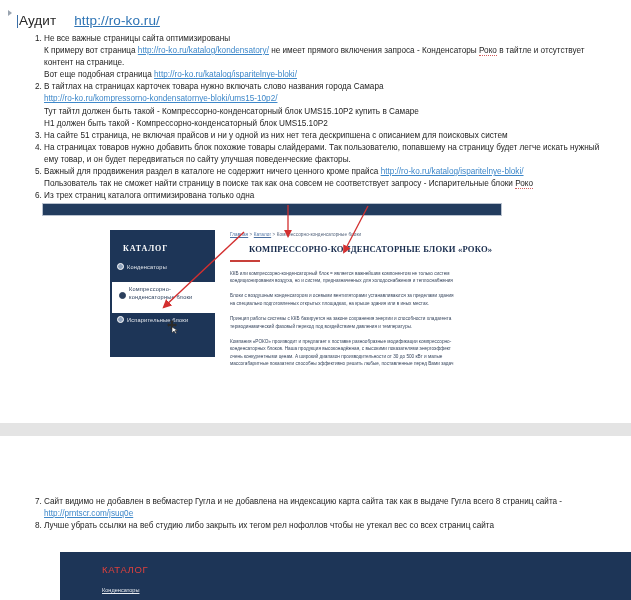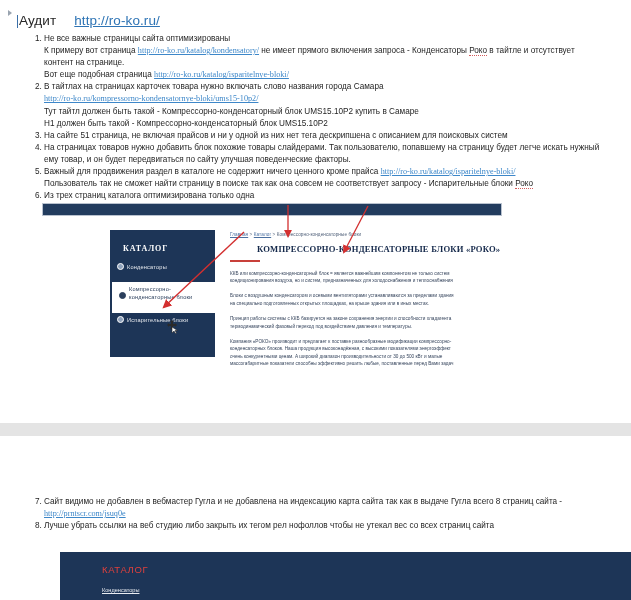--- a/index.html
+++ b/index.html
@@ -81,21 +81,20 @@
   }
   ol.audit-list > li {
     margin: 0 0 0 0;
     padding: 0;
   }
   ol.audit-list > li::marker { color: #1f1f1f; }
   .li-line { display: block; white-space: nowrap; }
   a.ext {
     color: #3d87c9;
     text-decoration: underline;
-    font-family: Liberation Serif, serif;
   }
   .misspell {
     border-bottom: 1px dotted #d45b5b;
   }
 
   
   .shot {
     position: absolute;
     left: 42px;
     top: 203px;
@@ -183,21 +182,21 @@
     margin: 2px 0 0 0;
     white-space: nowrap;
   }
   .breadcrumb a { color: #4a6fa0; text-decoration: underline; }
   .article-h1 {
     font-family: "Liberation Serif", serif;
     font-weight: bold;
     font-size: 8.6px;
     color: #14284a;
     letter-spacing: .2px;
-    margin: 7px 0 0 17px;
+    margin: 7px 0 0 9px;
     white-space: nowrap;
     padding-left: 10px;
   }
   .article-rule {
     width: 30px; height: 1.6px;
     background: #c8403a;
     margin: 6px 0 0 0;
   }
   .article p {
     font-size: 4.7px;

